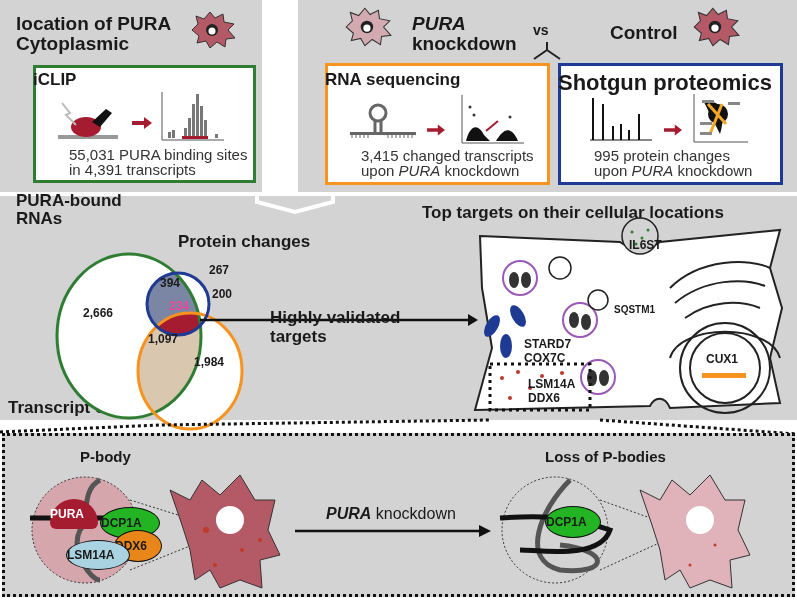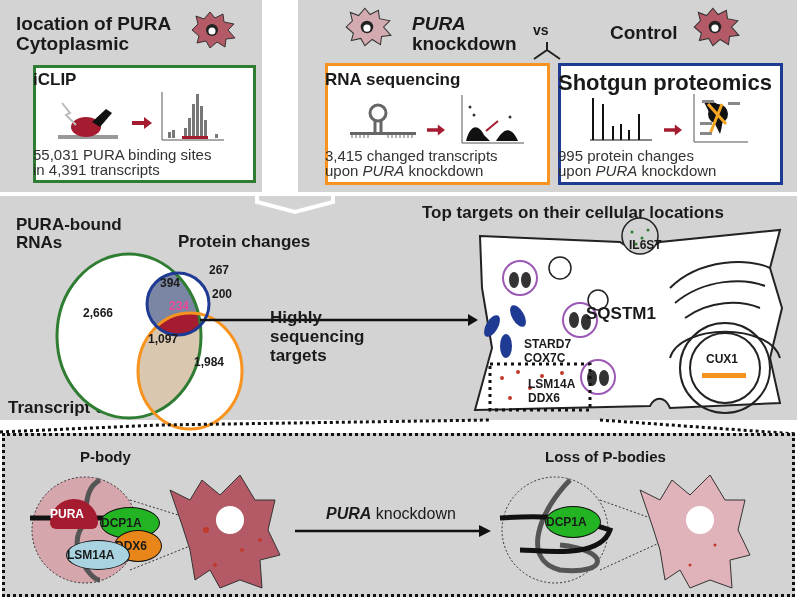--- a/index.html
+++ b/index.html
@@ -3,21 +3,21 @@
 <meta charset="utf-8">
 <style>
   html,body{margin:0;padding:0;background:#ffffff;}
   body{width:797px;height:600px;position:relative;overflow:hidden;font-family:"Liberation Sans",sans-serif;color:#1a1a1a;}
   .panel{position:absolute;background:#d3d3d3;}
   .abs{position:absolute;}
   .bold{font-weight:bold;}
   .box{position:absolute;background:#fff;box-sizing:border-box;}
   .center{text-align:left;}
   svg{position:absolute;overflow:visible;}
-  .cap{font-size:15px;line-height:15px;color:#333;}
+  .cap{font-size:15px;line-height:15px;color:#333;padding-left:36px;}
 </style>
 </head>
 <body>
 
 <div class="panel" style="left:0;top:0;width:262px;height:192px;"></div>
 <div class="abs bold" style="left:16px;top:14px;font-size:19px;line-height:20px;">
   <div>location of PURA</div>
   <div>Cytoplasmic</div>
 </div>
 <svg style="left:188px;top:10px;" width="50" height="40" viewBox="0 0 50 40">
@@ -129,21 +129,21 @@
   <div>995 protein changes</div>
   <div><span>upon </span><i>PURA</i><span> knockdown</span></div>
 </div>
 
 <div class="panel" style="left:0;top:196px;width:797px;height:224px;"></div>
 <svg style="left:255px;top:178px;" width="80" height="34" viewBox="0 0 80 34">
   <path d="M40,0 V12" stroke="#fff" stroke-width="4"></path>
   <path d="M2,18 V24 L40,34 L78,24 V18" fill="none" stroke="#fff" stroke-width="4"></path>
 </svg>
 
-<div class="abs bold" style="left:16px;top:216px;font-size:17px;line-height:18px;">
+<div class="abs bold" style="left:16px;top:192px;font-size:17px;line-height:18px;">
   <div>PURA-bound</div>
   <div>RNAs</div>
 </div>
 <div class="abs bold" style="left:178px;top:232px;font-size:17px;">Protein changes</div>
 <div class="abs bold" style="left:8px;top:398px;font-size:17px;">Transcript changes</div>
 
 <svg style="left:0;top:196px;" width="420" height="224" viewBox="0 0 420 224">
   <defs>
     <clipPath id="cg">
         <ellipse cx="129" cy="140" rx="72" ry="82"></ellipse>
@@ -167,21 +167,21 @@
   <path d="M468,118 L478,124 L468,130 Z" fill="#111"></path>
 </svg>
 <div class="abs bold" style="left:83px;top:306px;font-size:12px;">2,666</div>
 <div class="abs bold" style="left:160px;top:276px;font-size:12px;">394</div>
 <div class="abs bold" style="left:209px;top:263px;font-size:12px;">267</div>
 <div class="abs bold" style="left:169px;top:299px;font-size:12px;color:#ec4899;">234</div>
 <div class="abs bold" style="left:212px;top:287px;font-size:12px;">200</div>
 <div class="abs bold" style="left:148px;top:332px;font-size:12px;">1,097</div>
 <div class="abs bold" style="left:194px;top:355px;font-size:12px;">1,984</div>
 <div class="abs bold center" style="left:270px;top:308px;width:150px;font-size:17px;line-height:19px;">
-  <div>Highly sequencing</div>
+  <div>Highly validated</div>
   <div>targets</div>
 </div>
 
 <div class="abs bold" style="left:422px;top:203px;font-size:17px;">Top targets on their cellular locations</div>
 <svg style="left:470px;top:228px;" width="320" height="190" viewBox="0 0 320 190">
   <path d="M10,8 L150,14 C160,22 180,22 190,14 L310,2 L300,40 L312,80 L300,130 L310,175 L200,180 C195,168 185,168 180,178 L5,182 L22,120 L12,60 Z" fill="#fff" stroke="#222" stroke-width="2"></path>
   <circle cx="170" cy="8" r="18" fill="#d3d3d3" stroke="#222" stroke-width="1.5"></circle>
   <g fill="#2e7d32">
       <circle cx="162" cy="4" r="1.5"></circle>
       <circle cx="172" cy="10" r="1.5"></circle>
@@ -215,21 +215,21 @@
   <g fill="#c0392b">
       <circle cx="32" cy="150" r="2"></circle>
       <circle cx="48" cy="144" r="2"></circle>
       <circle cx="60" cy="160" r="2"></circle>
       <circle cx="40" cy="170" r="2"></circle>
       <circle cx="72" cy="148" r="2"></circle>
       <circle cx="92" cy="145" r="2"></circle>
     </g>
 </svg>
 <div class="abs bold" style="left:622px;top:238px;font-size:12px;padding-left:7px;">IL6ST</div>
-<div class="abs bold" style="left:586px;top:304px;font-size:17px;">SQSTM1</div>
+<div class="abs bold" style="left:614px;top:304px;font-size:10px;">SQSTM1</div>
 <div class="abs bold" style="left:524px;top:337px;font-size:12px;">STARD7</div>
 <div class="abs bold" style="left:524px;top:351px;font-size:12px;">COX7C</div>
 <div class="abs bold" style="left:528px;top:377px;font-size:12px;">LSM14A</div>
 <div class="abs bold" style="left:528px;top:391px;font-size:12px;">DDX6</div>
 <div class="abs bold" style="left:706px;top:352px;font-size:12px;">CUX1</div>
 
 <svg style="left:0;top:380px;" width="797" height="60" viewBox="0 0 797 60">
   <path d="M0,52 L160,45 L490,40" fill="none" stroke="#111" stroke-width="3" stroke-dasharray="3 3"></path>
   <path d="M600,40 L797,54" fill="none" stroke="#111" stroke-width="3" stroke-dasharray="3 3"></path>
 </svg>

